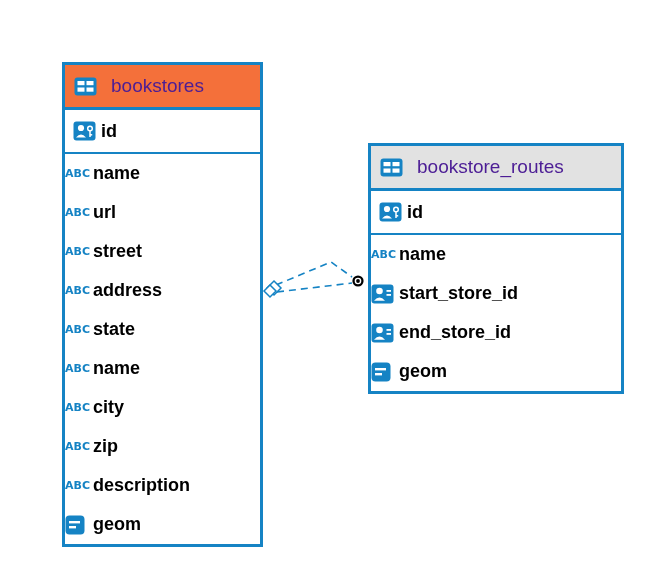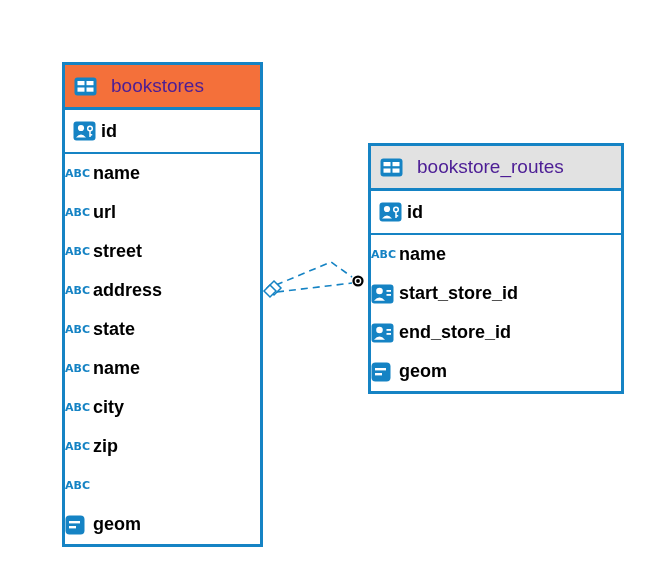--- a/index.html
+++ b/index.html
@@ -141,20 +141,21 @@
       <div class="col-row">
         <span class="icon-cell">
             <span class="abc-glyph">ABC</span>
           </span>
         <span class="col-name">zip</span>
       </div>
       <div class="col-row">
         <span class="icon-cell">
             <span class="abc-glyph">ABC</span>
           </span>
+        <span class="col-name">description</span>
       </div>
       <div class="col-row">
         <span class="icon-cell">
           <svg width="20" height="20" viewBox="0 0 20 20">
             <rect x="0.5" y="0.5" width="19" height="19" rx="4" fill="#1583c4"></rect>
             <rect x="4" y="6" width="11" height="2.4" fill="#fff"></rect>
             <rect x="4" y="11" width="7" height="2.4" fill="#fff"></rect>
           </svg>
         </span>
         <span class="col-name">geom</span>

